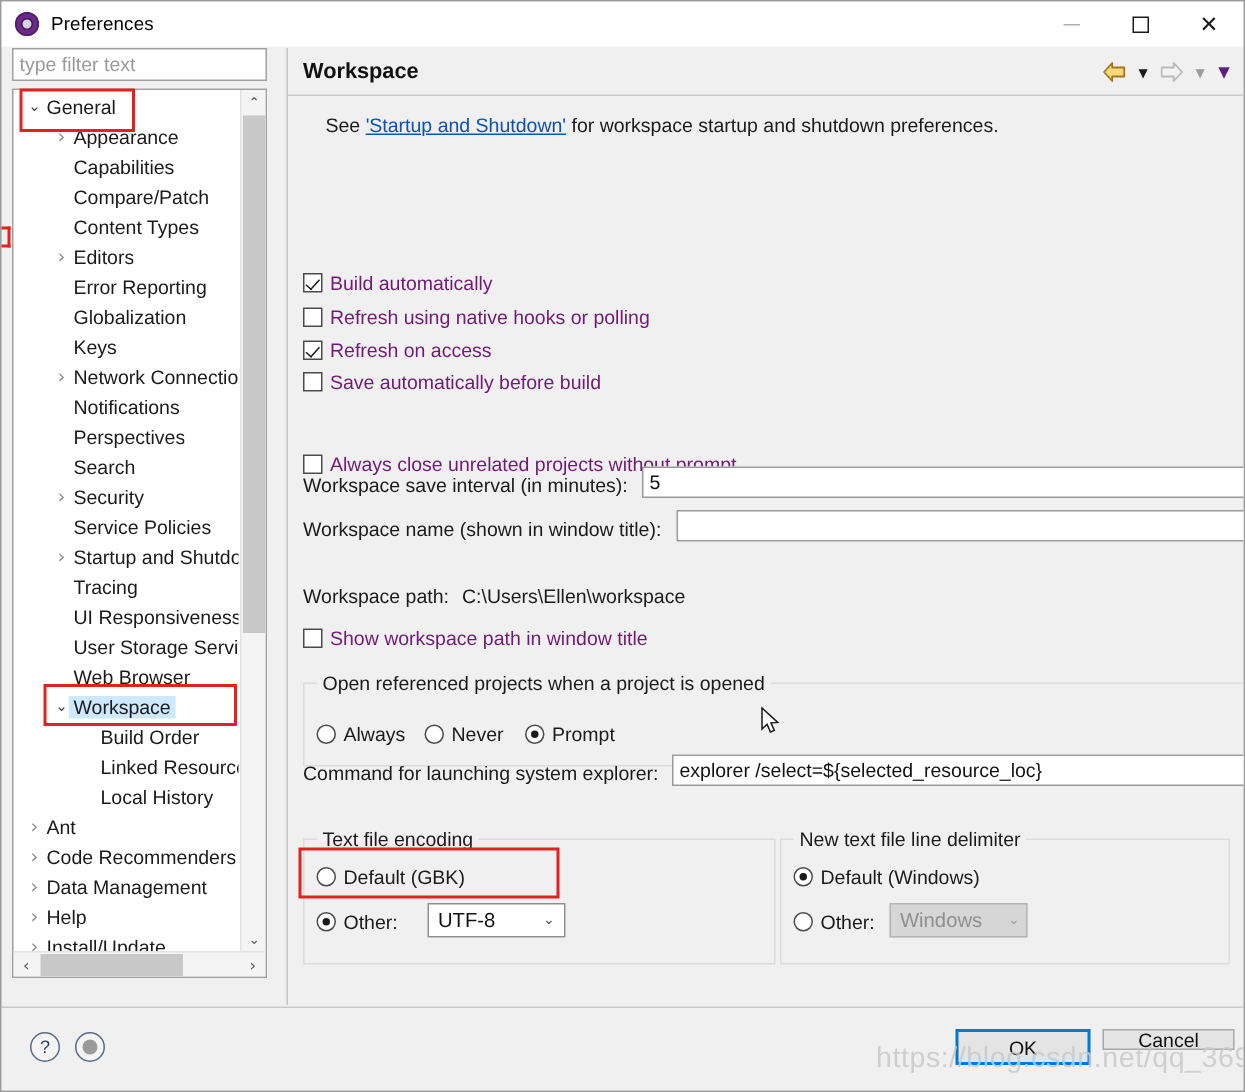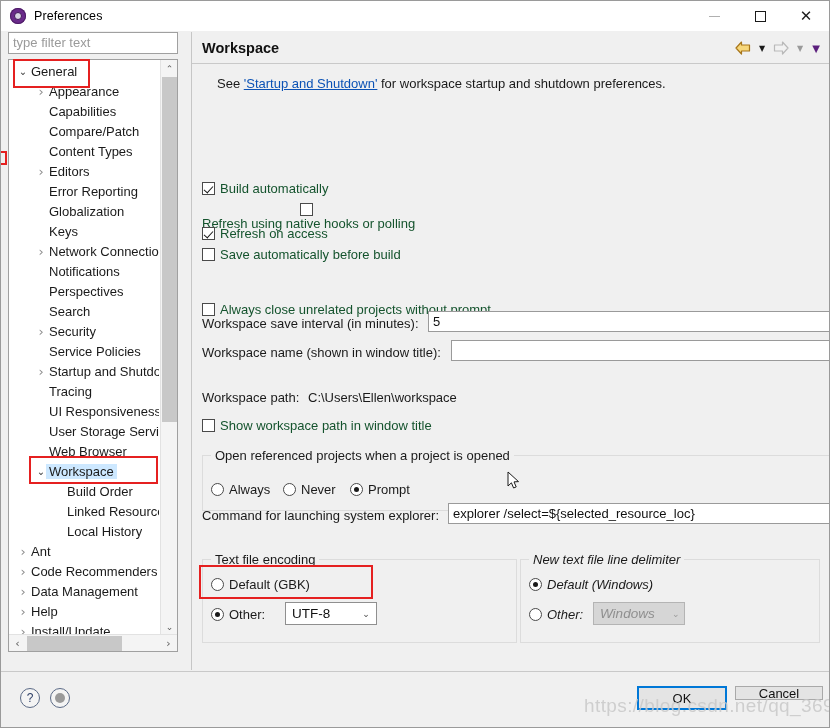--- a/index.html
+++ b/index.html
@@ -145,21 +145,21 @@
   #page-body { position: relative; padding: 0; }
 
   .desc-line {
     position: absolute; left: 10px; top: 12px; font-size: 13px; color: #1a1a1a; margin-left: 15px;
   }
   .desc-link { color: #0b52b5; text-decoration: underline; }
 
   
   .cb-row {
     position: absolute; left: 10px; display: flex; align-items: center;
-    font-size: 13px; color: #14532d; height: 17px;
+    font-size: 13px; color: #701a75; height: 17px;
   }
   .cbox {
     width: 13px; height: 13px; border: 1px solid #4a4a4a; background: #fff;
     margin-right: 5px; position: relative; flex: none;
   }
   .cbox.checked::after {
     content: ""; position: absolute; left: 3px; top: 1px;
     width: 4px; height: 8px; border: solid #1a1a1a;
     border-width: 0 1.5px 1.5px 0; transform: rotate(42deg);
   }
@@ -438,21 +438,21 @@
 
       <div class="desc-line">
         <span>See </span><a class="desc-link" href="#">'Startup and Shutdown'</a><span> for workspace startup and shutdown preferences.</span>
       </div>
 
       <div id="checkbox-group">
           <div class="cb-row" style="top: 116px;">
             <span class="cbox checked"></span>
             <span>Build automatically</span>
           </div>
-          <div class="cb-row" style="top: 139px; flex-direction: column;">
+          <div class="cb-row" style="top: 139px;">
             <span class="cbox"></span>
             <span>Refresh using native hooks or polling</span>
           </div>
           <div class="cb-row" style="top: 161px;">
             <span class="cbox checked"></span>
             <span>Refresh on access</span>
           </div>
           <div class="cb-row" style="top: 182px;">
             <span class="cbox"></span>
             <span>Save automatically before build</span>
@@ -505,21 +505,21 @@
         <div class="radio-row" style="left:8px; top:47px;">
           <span class="radio sel"></span>
           <span>Other:</span>
         </div>
         <div class="combo" style="left:82px; top:42px; width:92px;">
           <span>UTF-8</span>
           <span class="arrow">⌄</span>
         </div>
       </div>
 
-      <div class="groupbox" style="left:328px; top:495px; width:300px; height:84px;font-style:italic;">
+      <div class="groupbox" style="left:328px; top:495px; width:300px; height:84px;">
         <div class="group-legend">New text file line delimiter</div>
         <div class="radio-row" style="left:8px; top:17px;">
           <span class="radio sel"></span>
           <span>Default (Windows)</span>
         </div>
         <div class="radio-row" style="left:8px; top:47px;">
           <span class="radio"></span>
           <span>Other:</span>
         </div>
         <div class="combo disabled" style="left:72px; top:42px; width:92px;">

